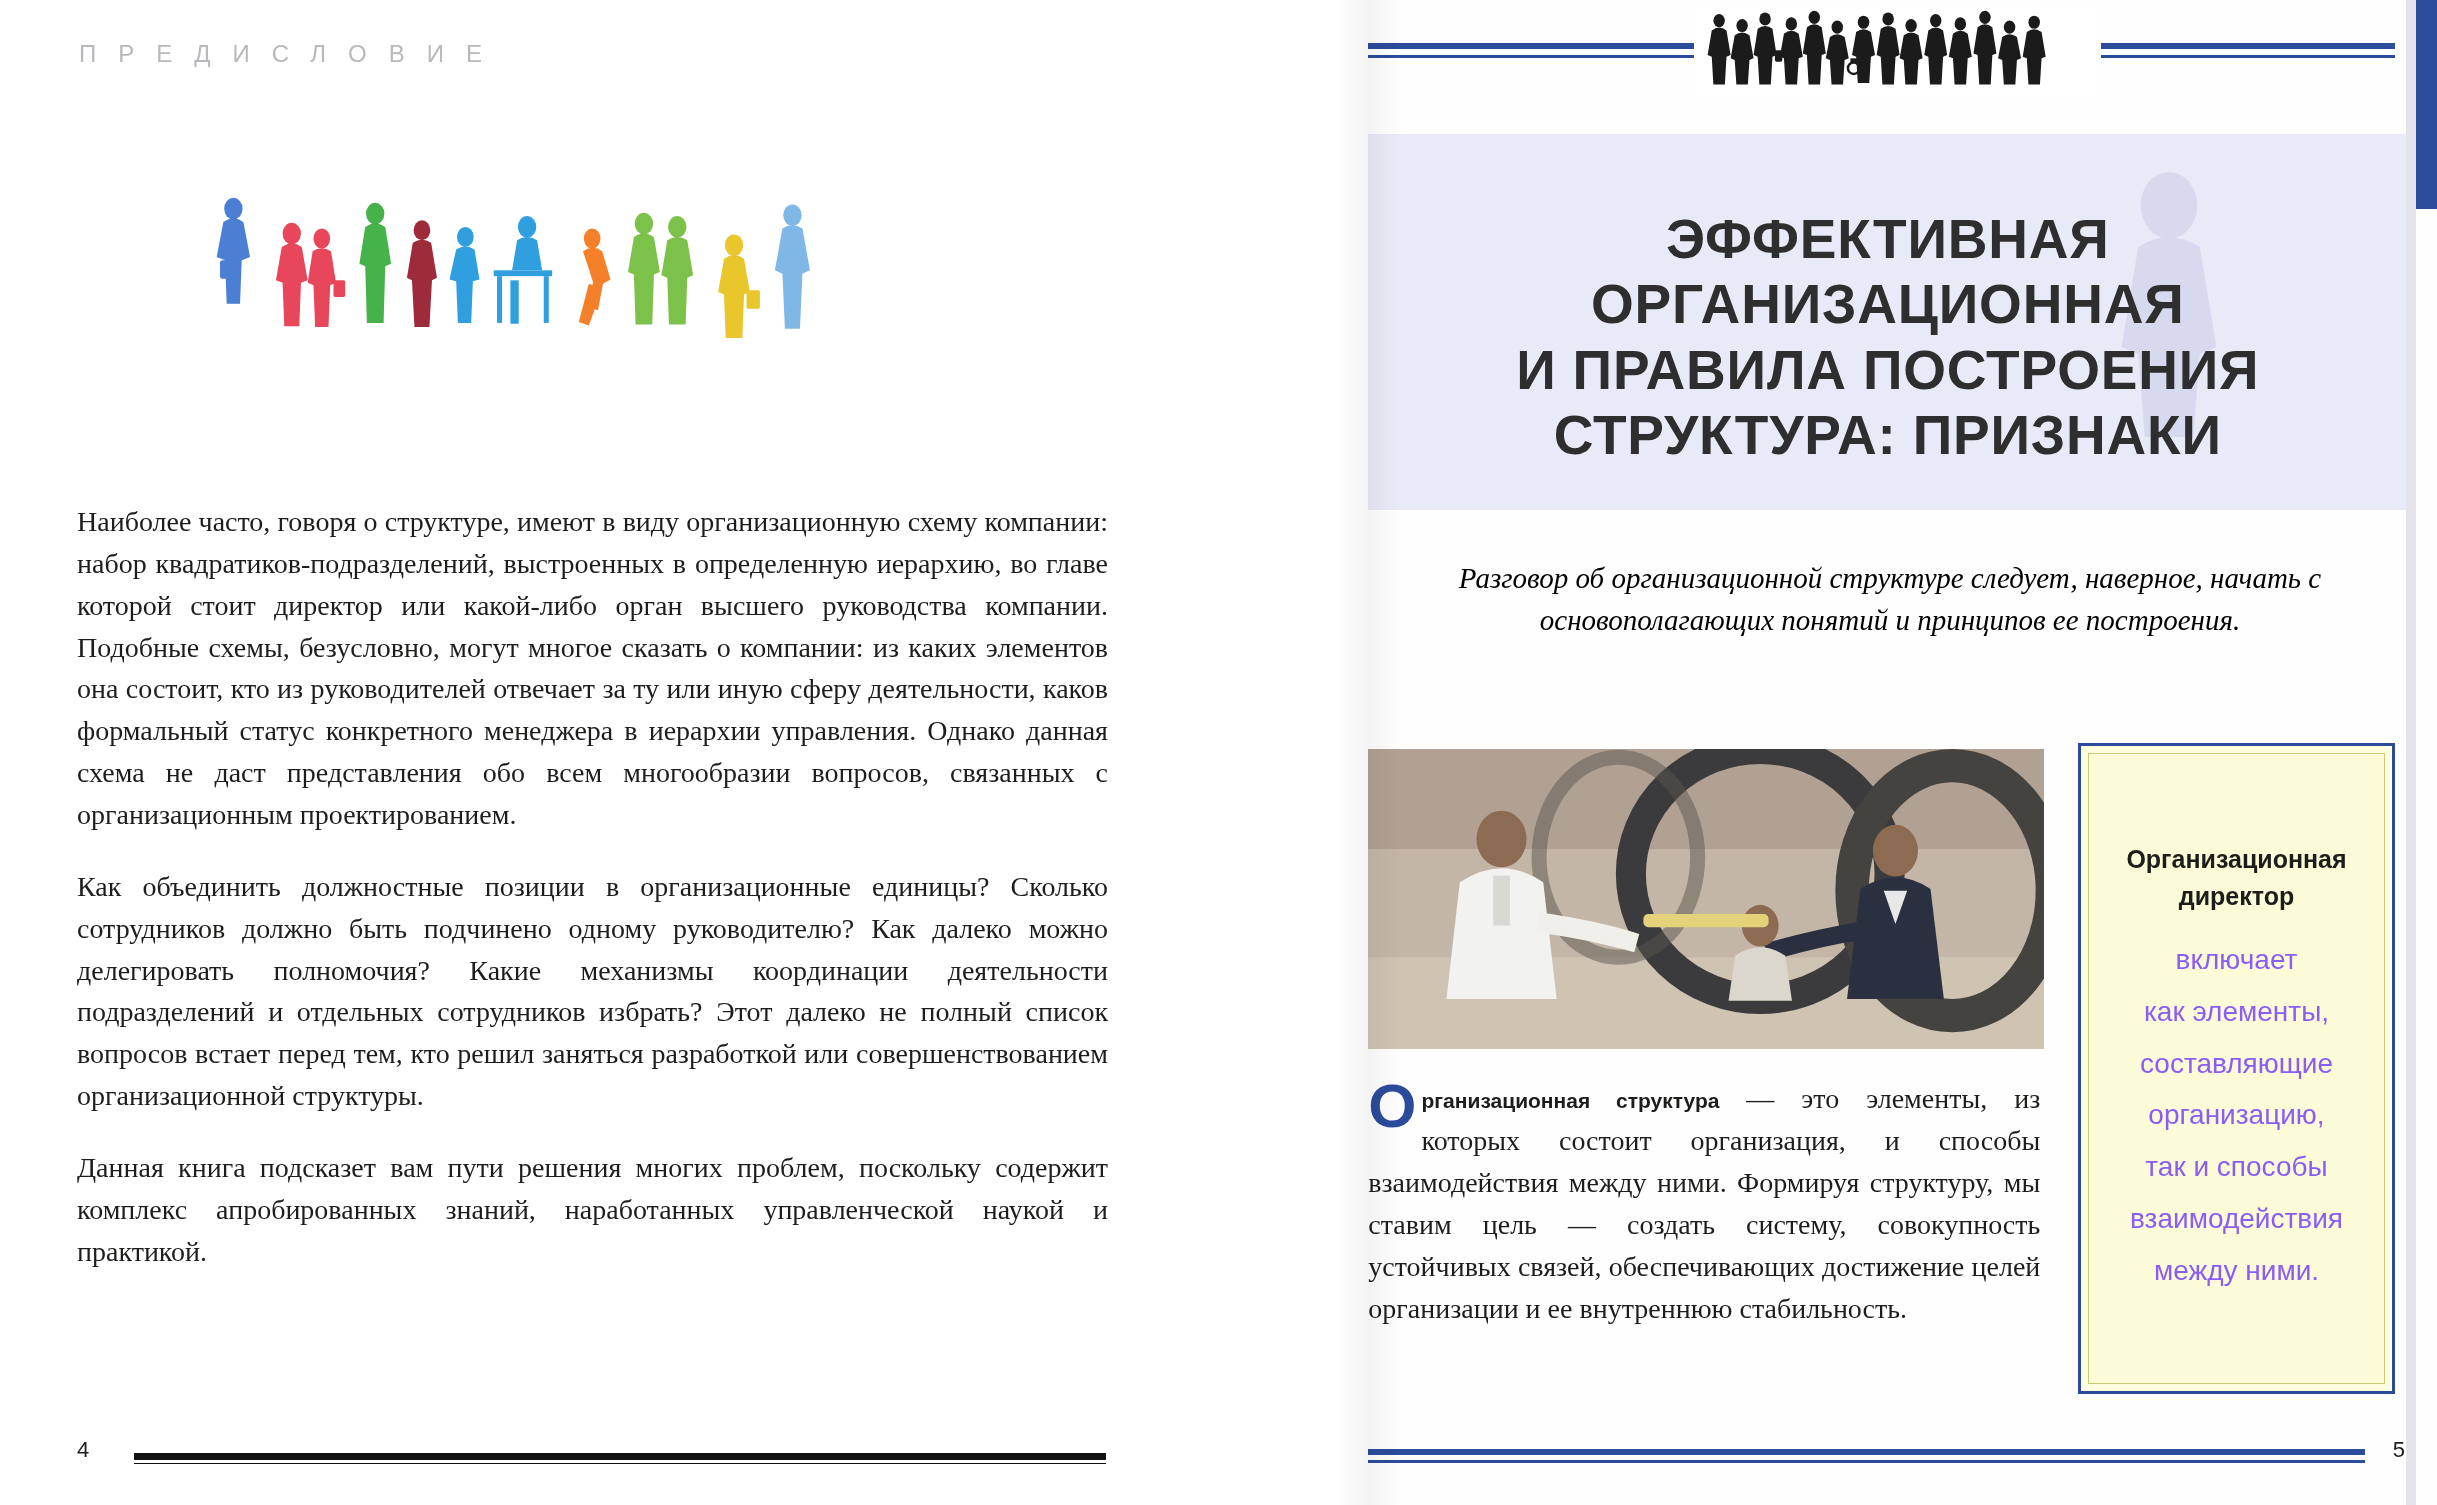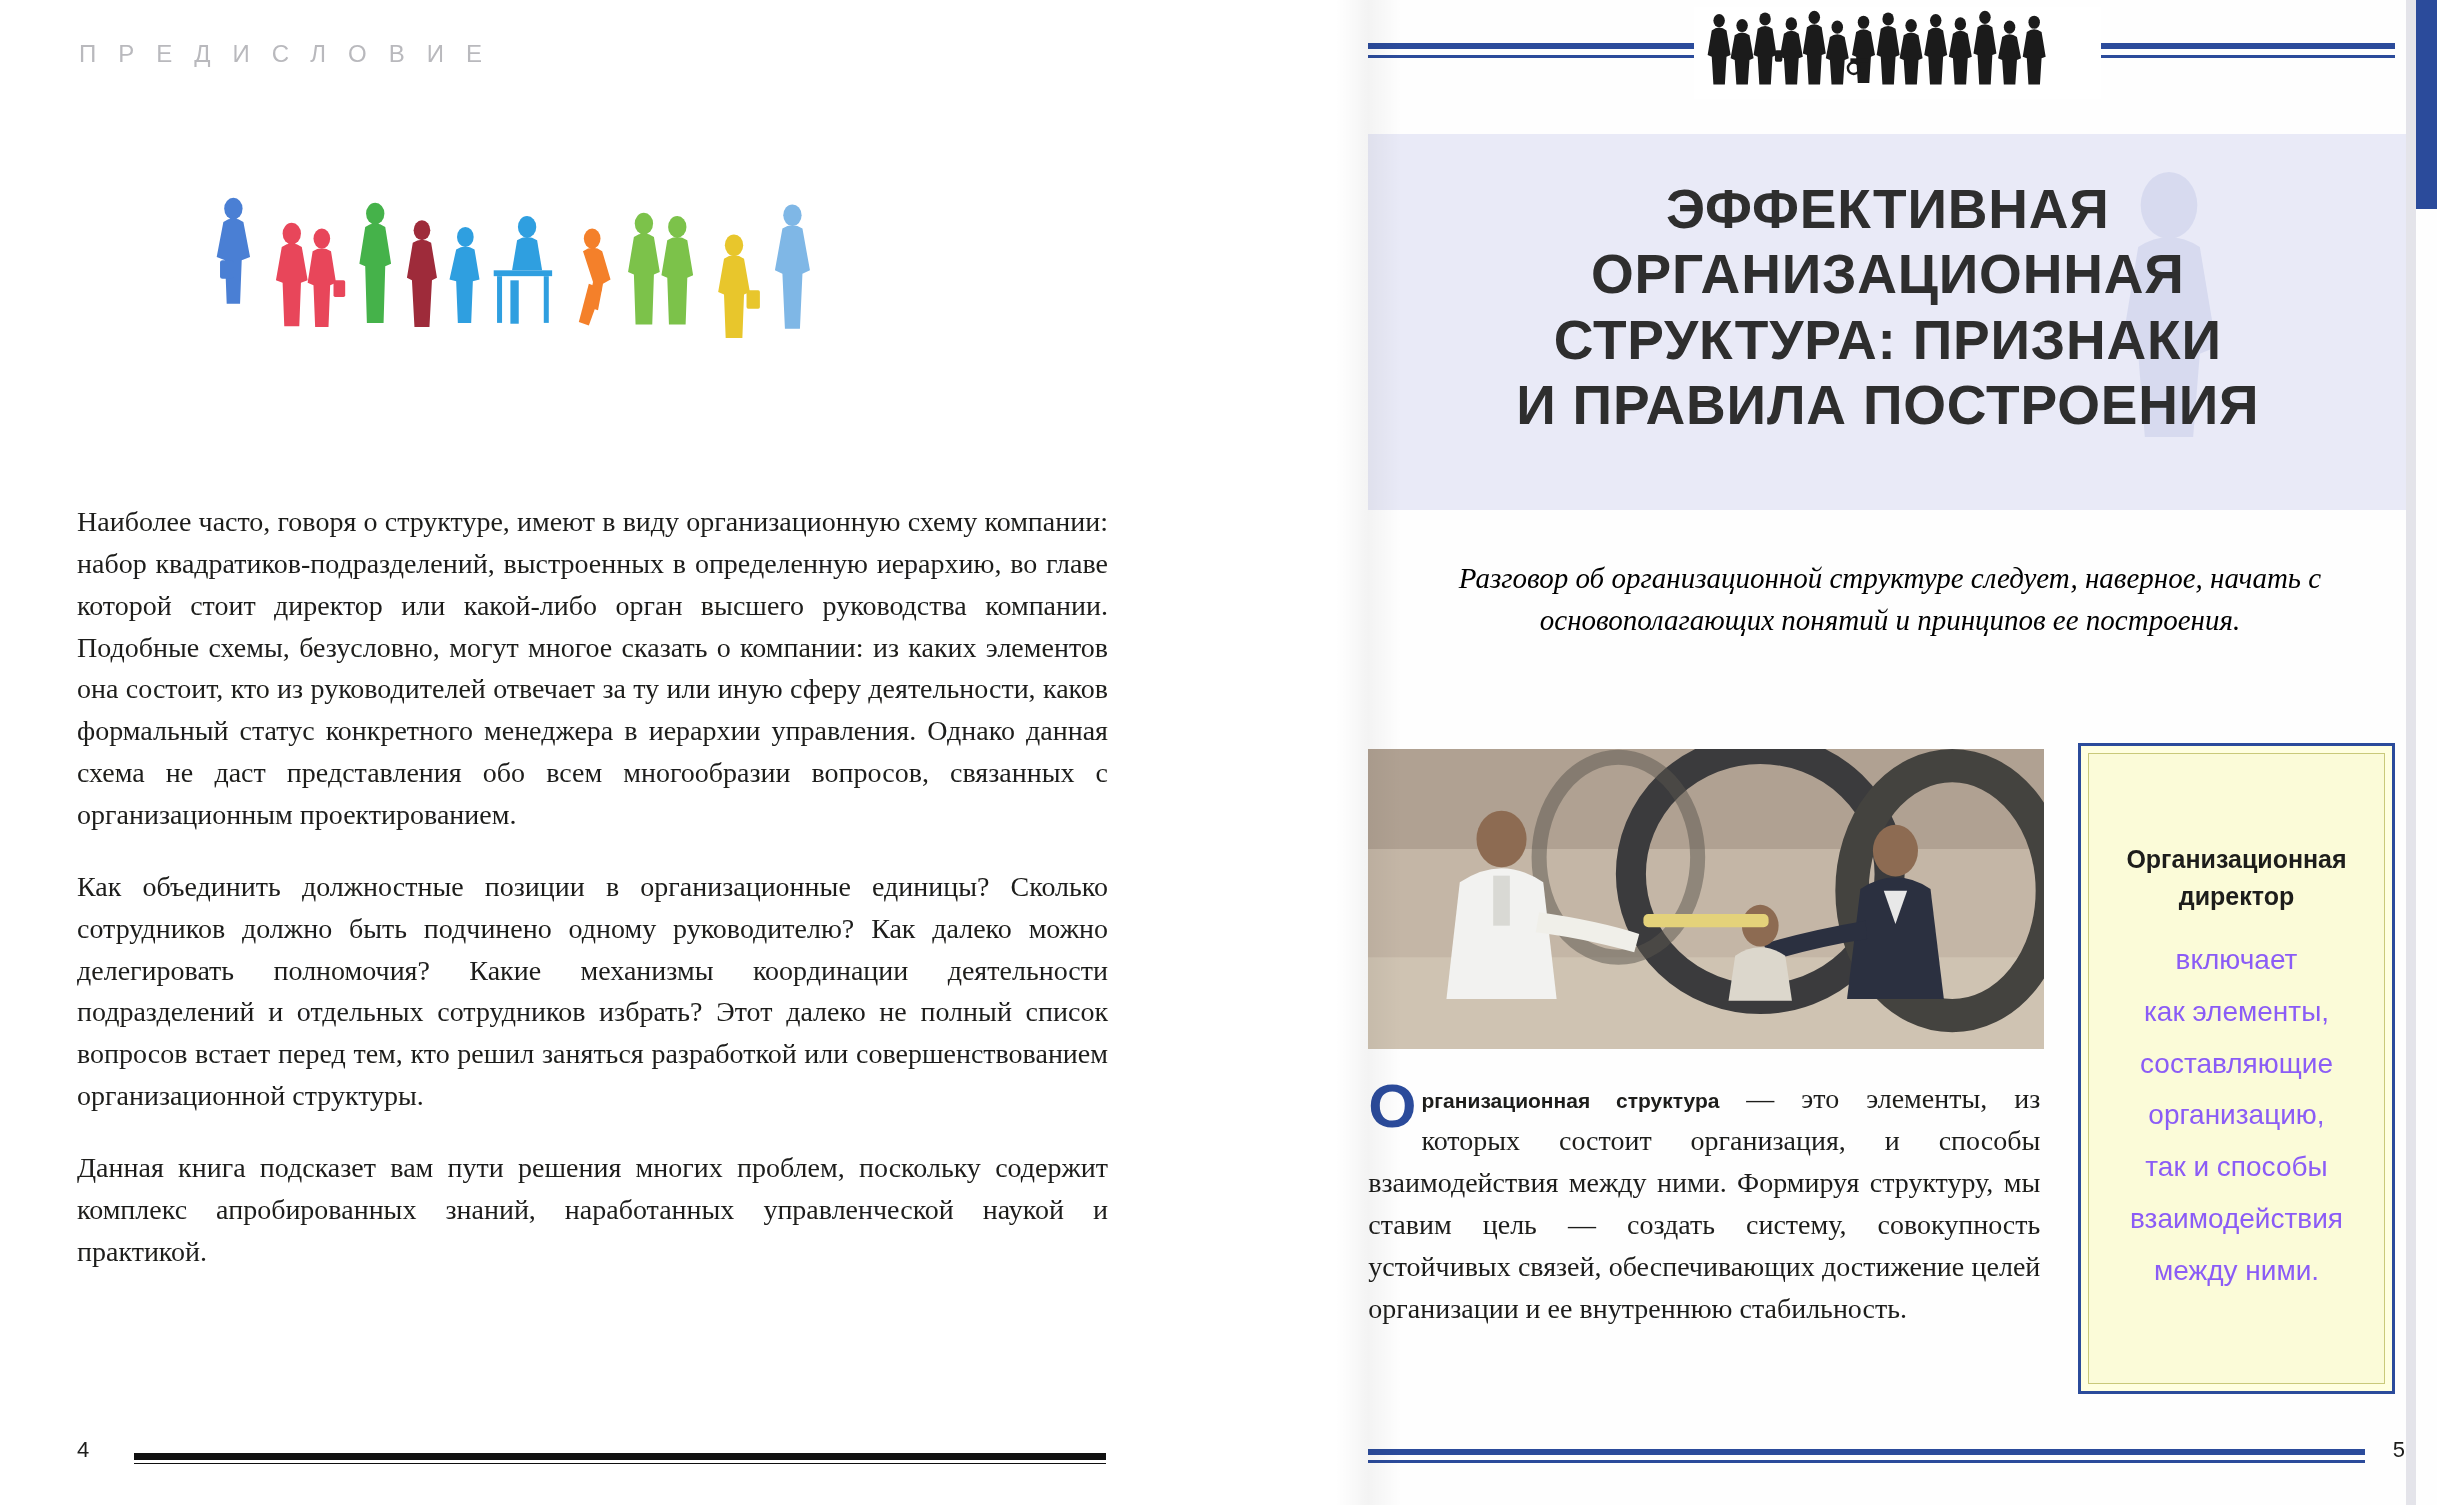--- a/index.html
+++ b/index.html
@@ -134,20 +134,21 @@
   .title-text {
     position: relative;
     padding-top: 43px;
     text-align: center;
     font-family: "Liberation Sans", sans-serif;
     font-weight: bold;
     font-size: 55px;
     line-height: 1.19;
     color: #2e2e2e;
     letter-spacing: 0.8px;
+    margin-top: 30px;
   }
 
   .subtitle {
     position: absolute;
     left: 67px;
     top: 557px;
     width: 926px;
     text-align: center;
     font-style: italic;
     font-size: 29px;
@@ -398,22 +399,22 @@
       <div class="title-panel">
         <svg class="ghost" viewBox="0 0 230 330" aria-hidden="true">
           <g fill="#9aa6d6">
             <ellipse cx="115" cy="46" rx="34" ry="40"></ellipse>
             <path d="M78 96 q37 -24 74 0 l20 120 -20 8 -8 100 h-58 l-8 -100 -20 -8z"></path>
           </g>
         </svg>
         <div class="title-text">
           <div>ЭФФЕКТИВНАЯ</div>
           <div>ОРГАНИЗАЦИОННАЯ</div>
+          <div>И ПРАВИЛА ПОСТРОЕНИЯ</div>
           <div>СТРУКТУРА: ПРИЗНАКИ</div>
-          <div>И ПРАВИЛА ПОСТРОЕНИЯ</div>
         </div>
       </div>
 
       <div class="subtitle">Разговор об организационной структуре следует, наверное, начать с основополагающих понятий и принципов ее построения.</div>
 
       <div class="photo">
         <svg viewBox="0 0 810 360" width="676" height="300" aria-hidden="true" preserveAspectRatio="none">
           <rect x="0" y="0" width="810" height="360" fill="#c4b6a6"></rect>
           <rect x="0" y="0" width="810" height="120" fill="#b0a192"></rect>
           <rect x="0" y="250" width="810" height="110" fill="#cfc3b2"></rect>

